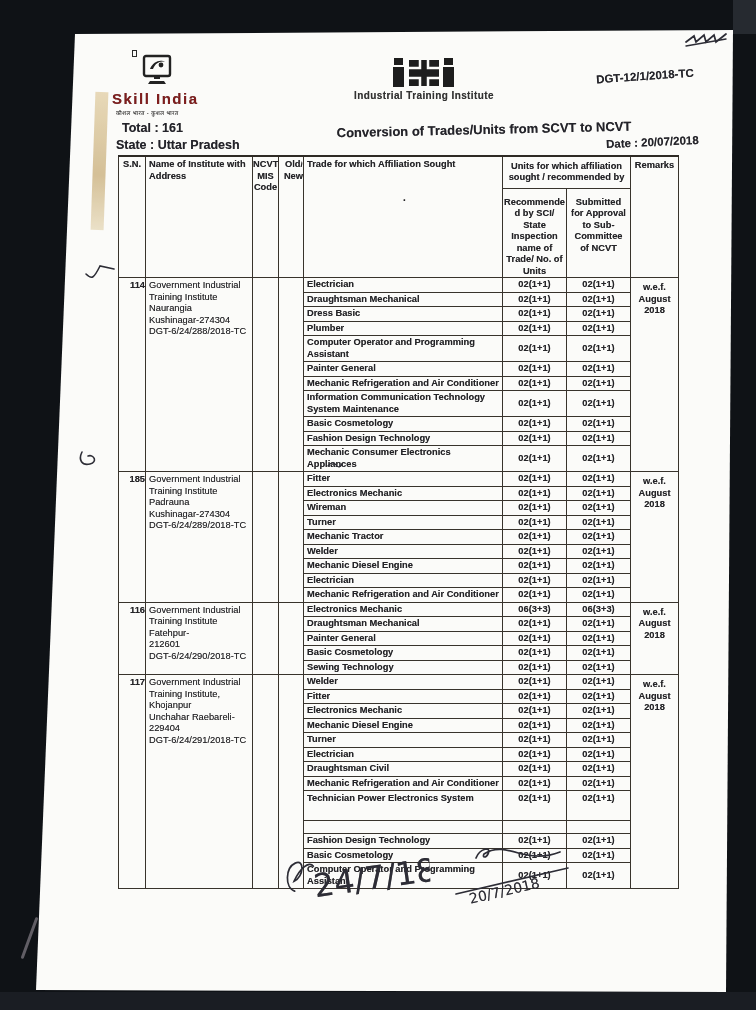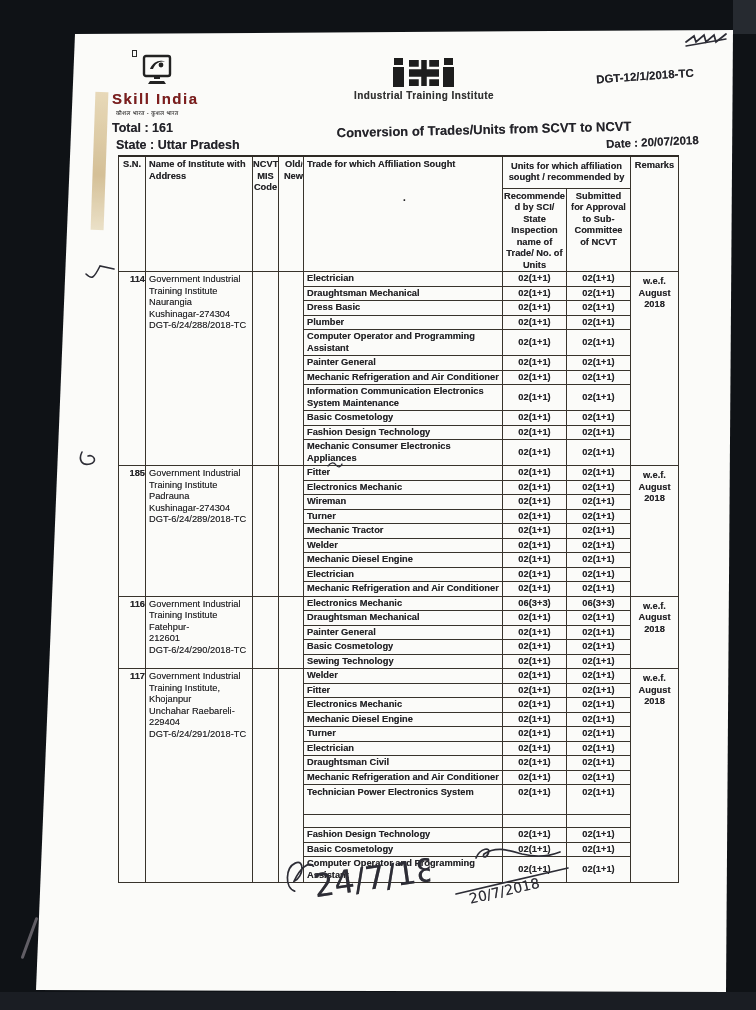--- a/index.html
+++ b/index.html
@@ -24,36 +24,36 @@
   .skill-name { position:absolute; left:76px; top:60px; font-size:15px; font-weight:bold; letter-spacing:1.5px; color:#7f1d1d; }
   .skill-tagline { position:absolute; left:80px; top:79px; font-size:5.5px; color:#3a3a3a; letter-spacing:.5px; }
 
   .iti-logo { position:absolute; left:346px; top:28px; }
   .iti-label { position:absolute; left:318px; top:60px; width:140px; text-align:center; font-size:10px; font-weight:bold; color:#333; letter-spacing:.4px; }
 
   .ref-no { position:absolute; left:560px; top:40px; font-size:11.5px; font-weight:bold; transform:rotate(-4deg); }
   .date-line { position:absolute; left:570px; top:106px; font-size:11.5px; font-weight:bold; transform:rotate(-2.5deg); }
 
   .state-line { position:absolute; left:80px; top:72px; font-size:12.5px; font-weight:bold;margin-top:36px; }
-  .total-line { position:absolute; left:76px; top:91px; font-size:12.5px; font-weight:bold; }
+  .total-line { position:absolute; left:86px; top:91px; font-size:12.5px; font-weight:bold; }
   .doc-title  { position:absolute; left:238px; top:92px; width:420px; text-align:center; font-size:13px; font-weight:bold; transform:rotate(-1.3deg); }
 
   table.main { position:absolute; left:82px; top:125px; width:560px; border-collapse:collapse; table-layout:fixed; }
   table.main th, table.main td { border:1.2px solid #38332c; font-size:9.3px; line-height:11.5px; color:#242428; overflow:hidden; }
   table.main thead { border-top:2.2px solid #2e2a25; }
   .pre { white-space:pre-line;margin-left:48px; }
   th { font-weight:bold; }
   .th-sn    { vertical-align:top; text-align:center; padding-top:2px; }
   .th-name  { vertical-align:top; text-align:left; padding:2px 3px; }
   .th-code  { vertical-align:top; text-align:center; padding-top:2px; }
   .th-oldnew{ vertical-align:top; text-align:right; padding-top:2px;border-radius:10px; }
   .th-trade { vertical-align:top; text-align:left; padding:2px 3px; position:relative; }
   .th-trade .dot { position:absolute; left:50%; top:38px; font-size:10px; }
   .th-units { text-align:center; padding:1px 2px; height:32px; }
-  .th-rec, .th-sub { text-align:center; vertical-align:top; padding-top:2px; height:74px; }
+  .th-rec, .th-sub { text-align:center; vertical-align:top; padding-top:8px; height:74px; }
   .th-remarks { vertical-align:top; text-align:center; padding-top:3px; }
 
   td.sn     { vertical-align:top; text-align:right; padding-top:2px; font-weight:bold; }
   td.name   { vertical-align:top; text-align:left; padding:2px 3px; font-weight:normal; color:#2c2c30; }
   td.trade  { text-align:left; padding:1px 3px; font-weight:bold; }
   td.val    { text-align:center; font-weight:bold; padding:1px 1px; }
   td.remarks{ vertical-align:top; text-align:center; padding-top:4px; font-weight:bold; }
   td.tall   { height:30px; vertical-align:top; padding-top:2px; }
   td.blank  { height:13px; }
   tr.inst-start td { border-top:1.8px solid #2e2a25; }
@@ -183,21 +183,21 @@
           <td class="trade">Painter General</td>
           <td class="val">02(1+1)</td>
           <td class="val">02(1+1)</td>
         </tr>
         <tr>
           <td class="trade">Mechanic Refrigeration and Air Conditioner</td>
           <td class="val">02(1+1)</td>
           <td class="val">02(1+1)</td>
         </tr>
         <tr>
-          <td class="trade">Information Communication Electronics System Maintenance</td>
+          <td class="trade">Information Communication Technology System Maintenance</td>
           <td class="val">02(1+1)</td>
           <td class="val">02(1+1)</td>
         </tr>
         <tr>
           <td class="trade">Basic Cosmetology</td>
           <td class="val">02(1+1)</td>
           <td class="val">02(1+1)</td>
         </tr>
         <tr>
           <td class="trade">Fashion Design Technology</td>

